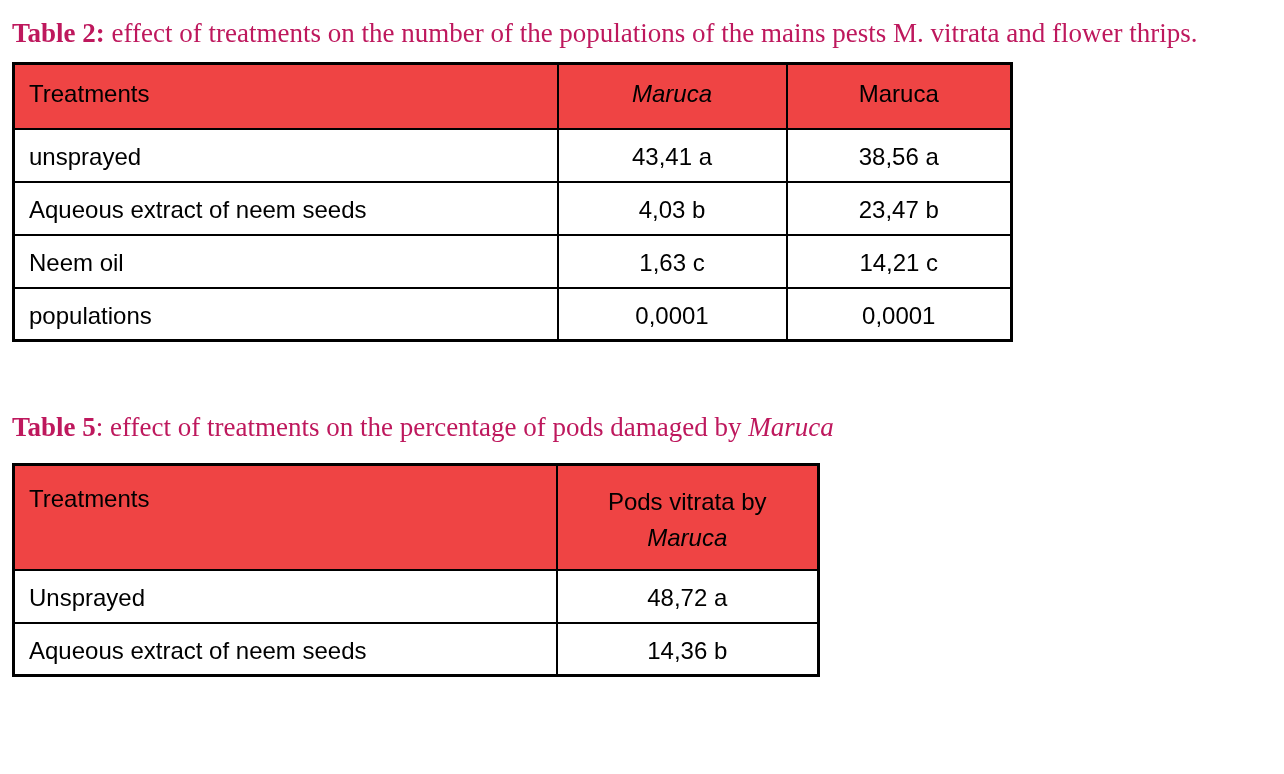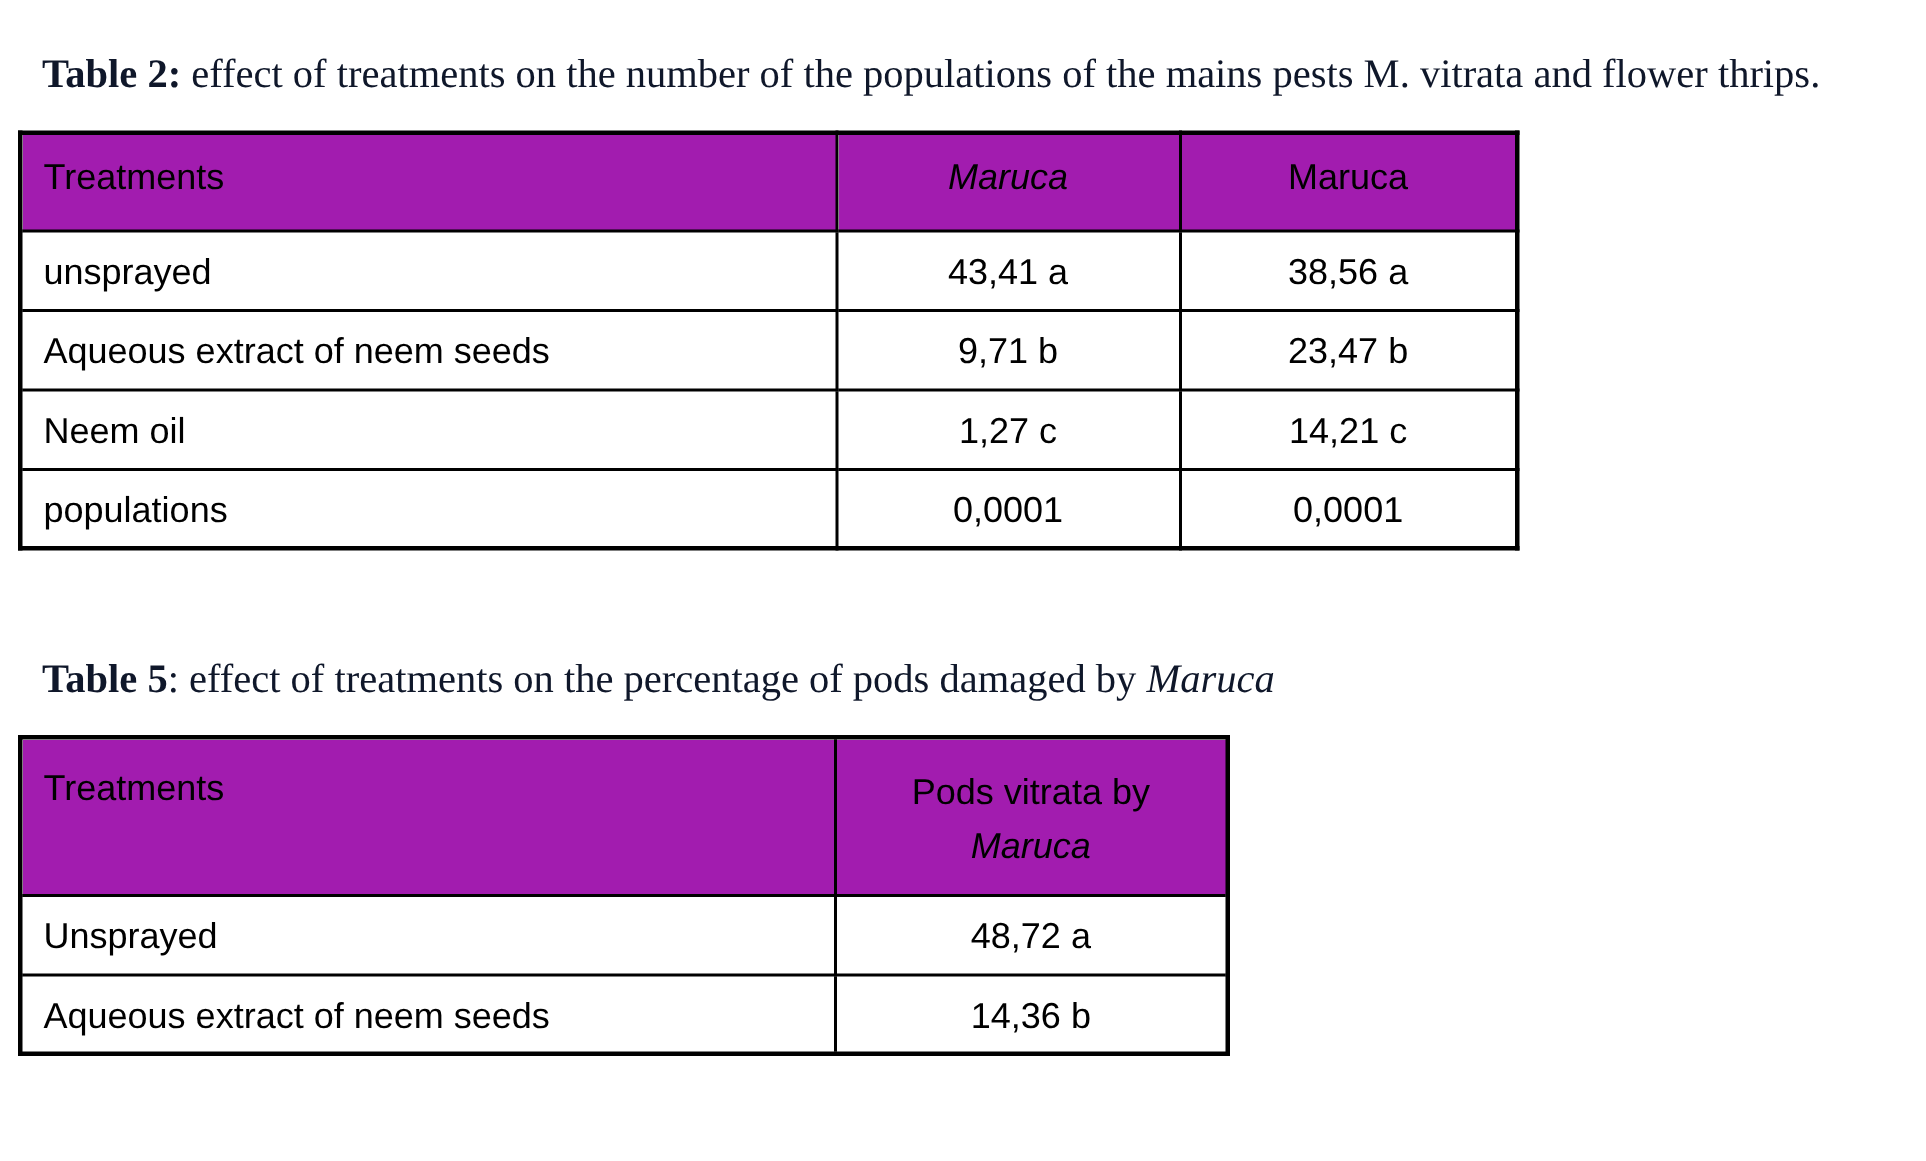--- a/index.html
+++ b/index.html
@@ -12,26 +12,26 @@
     height: 774px;
     overflow: hidden;
     color: #000000;
     font-family: "Liberation Sans", sans-serif;
   }
   .page {
     padding: 12px 12px 0 12px;
   }
   
   .caption {
-    margin: 16px;
+    margin: 0;
     max-width: 1250px;
     font-family: "Liberation Serif", serif;
     font-size: 27px;
     line-height: 43px;
-    color: #0f172a;
+    color: #be185d;
   }
   .cap-label { font-weight: bold; }
   .cap-italic { font-style: italic; }
   .caption-3 { margin-top: 64px; }
   
   table {
     border-collapse: collapse;
     table-layout: fixed;
     border: 3px solid #000000;
   }
@@ -41,21 +41,21 @@
     font-family: "Liberation Sans", sans-serif;
     font-size: 24px;
     font-weight: normal;
     line-height: 29px;
     color: #000000;
     vertical-align: top;
     padding: 12px 14px 0 14px;
     overflow: hidden;
   }
   th {
-    background: #a21caf;
+    background: #ef4444;
     text-align: left;
   }
   .num {
     text-align: center;
     padding-left: 4px;
     padding-right: 4px;
   }
   .italic { font-style: italic; }
   #table2 { width: 998px; margin-top: 7px; }
   #table2 th { height: 65px; padding-top: 14px; }
@@ -84,26 +84,26 @@
         <th class="num italic">Maruca</th>
         <th class="num">Maruca</th>
       </tr>
       <tr>
         <td>unsprayed</td>
         <td class="num">43,41 a</td>
         <td class="num">38,56 a</td>
       </tr>
       <tr>
         <td>Aqueous extract of neem seeds</td>
-        <td class="num">9,71 b</td>
+        <td class="num">4,03 b</td>
         <td class="num">23,47 b</td>
       </tr>
       <tr>
         <td>Neem oil</td>
-        <td class="num">1,27 c</td>
+        <td class="num">1,63 c</td>
         <td class="num">14,21 c</td>
       </tr>
       <tr>
         <td>populations</td>
         <td class="num">0,0001</td>
         <td class="num">0,0001</td>
       </tr>
     </tbody>
   </table>
 

